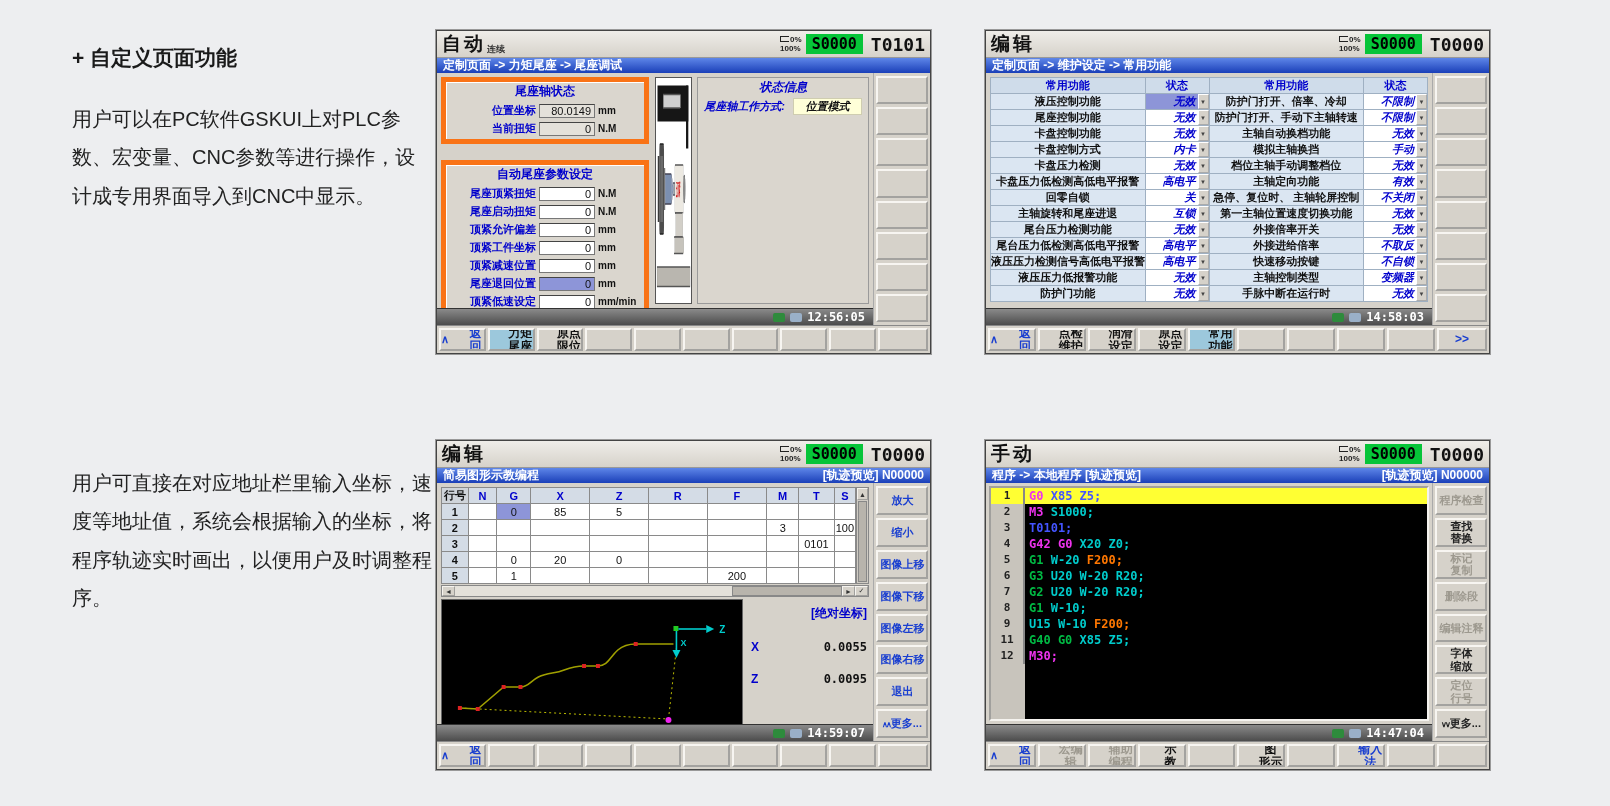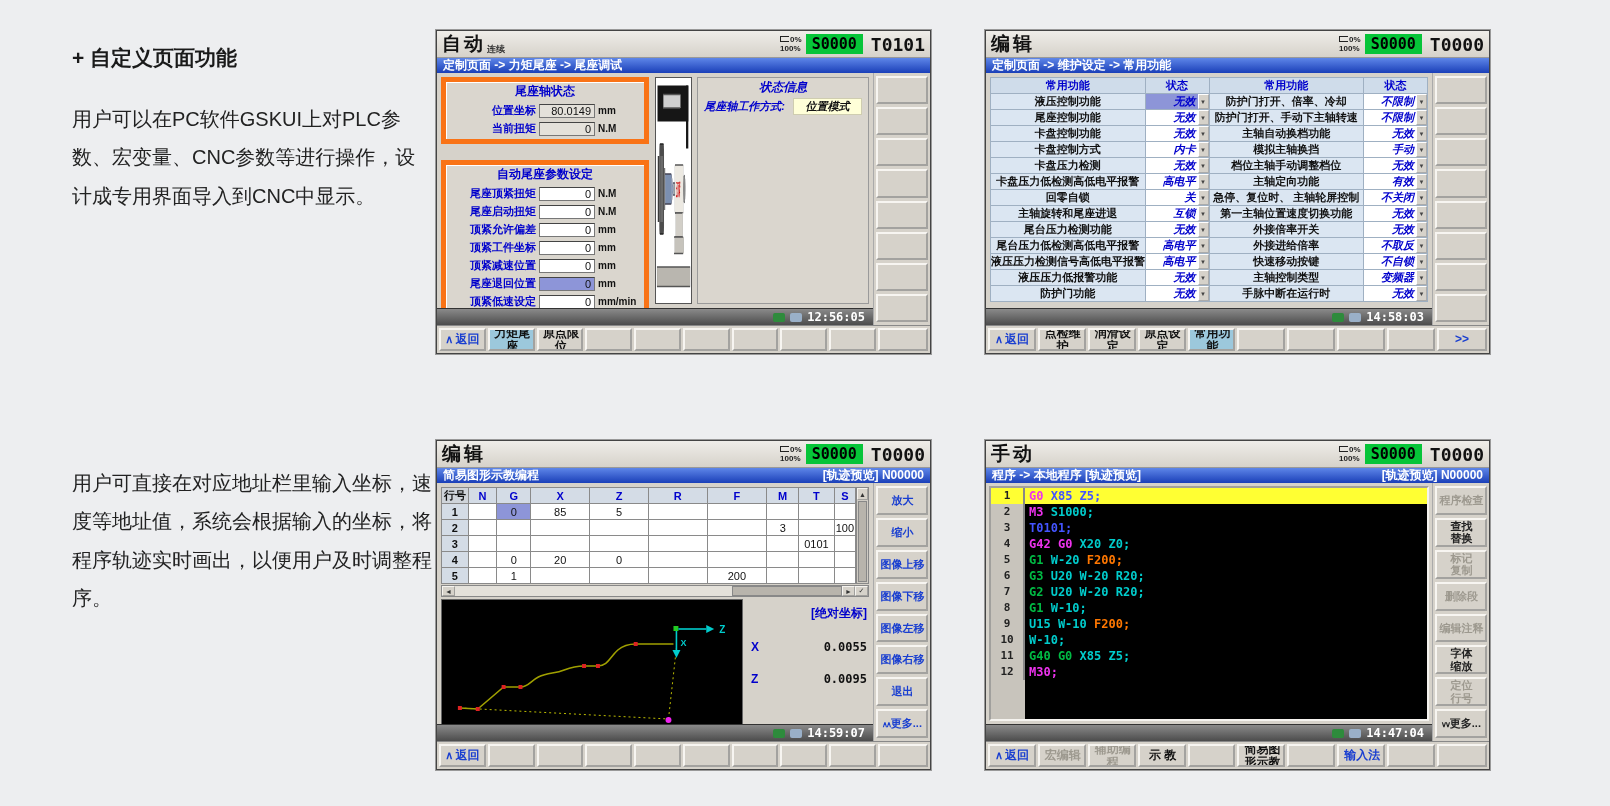--- a/index.html
+++ b/index.html
@@ -54,21 +54,21 @@
   .rkey { flex:1; background:#d6d2ca; border:2px outset #f7f5f1; font-size:11px;
           font-weight:bold; color:#222; display:flex; align-items:center; gap:1px;
           justify-content:center; text-align:center; white-space:pre-line;
           line-height:1.15; overflow:hidden; }
   .rkey.disabled { color:#9d998f; }
   .rkey.blue { color:#1a3fd0; }
 
   .skeys { height:28px; display:flex; gap:2px; padding:2px; border-top:1px solid #888; }
   .skey { flex:1; background:#d6d2ca; border:2px outset #f7f5f1; font-size:12px;
           font-weight:bold; color:#111; display:flex; align-items:center;
-          justify-content:center; gap:2px; white-space:pre-line; line-height:1.02;
+          justify-content:center; gap:18px; white-space:pre-line; line-height:1.02;
           text-align:center; overflow:hidden; }
   .skey.corner { flex:0 0 50px; }
   .skey.active { background:#9cc8dc; }
   .skey.blue { color:#1a3fd0; }
   .skey.disabled { color:#9d998f; }
   .ic.back::before { content:"∧"; font-size:11px; font-weight:bold; }
   .ic.up::before   { content:"∧∧"; font-size:8px; letter-spacing:-2px; }
   .ic.down::before { content:"∨∨"; font-size:8px; letter-spacing:-2px; }
 
   
@@ -1035,24 +1035,20 @@
               </div>
               <div class="pline">
                 <span class="pno">8</span>
                 <span class="pcode"><span style="color: rgb(0, 187, 68);">G1 </span><span style="color: rgb(0, 204, 204);">W-10; </span></span>
               </div>
               <div class="pline">
                 <span class="pno">9</span>
                 <span class="pcode"><span style="color: rgb(0, 204, 204);">U15 W-10 </span><span style="color: rgb(255, 119, 0);">F200; </span></span>
               </div>
               <div class="pline">
-                <span class="pno">10</span>
-                <span class="pcode"><span style="color: rgb(0, 204, 204);">W-10; </span></span>
-              </div>
-              <div class="pline">
                 <span class="pno">11</span>
                 <span class="pcode"><span style="color: rgb(0, 187, 68);">G40 G0 </span><span style="color: rgb(0, 204, 204);">X85 Z5; </span></span>
               </div>
               <div class="pline">
                 <span class="pno">12</span>
                 <span class="pcode"><span style="color: rgb(238, 51, 238);">M30; </span></span>
               </div>
             </div>
         </div>
       </div>

